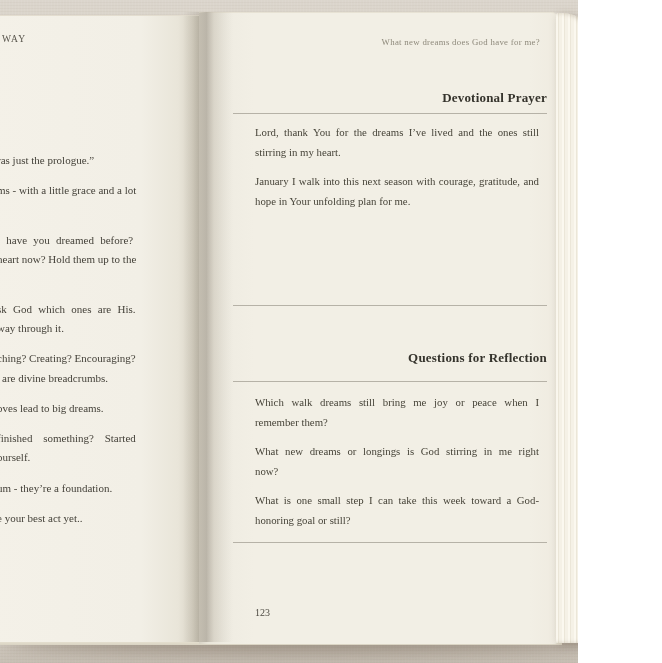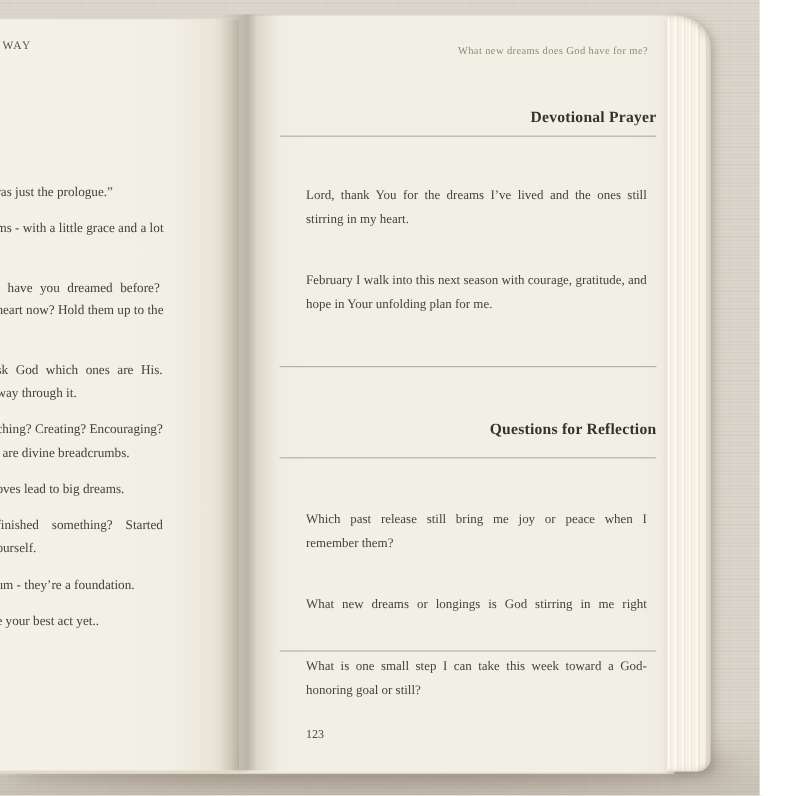--- a/index.html
+++ b/index.html
@@ -1,21 +1,21 @@
 <!DOCTYPE html>
 <html><head>
 <meta charset="utf-8">
 <style>
   html,body{margin:0;padding:0;}
   body{
     width:662px;height:663px;overflow:hidden;
     font-family:"Liberation Serif","DejaVu Serif",serif;
   }
   .scene{
-    position:relative;width:633px;height:663px;overflow:hidden;
+    position:relative;width:578px;height:663px;overflow:hidden;
     background-color:#d9d3c9;
     background-image:
       linear-gradient(to bottom, rgba(255,255,255,0.06), rgba(0,0,0,0) 6%, rgba(0,0,0,0) 90%, rgba(110,95,78,0.16) 100%),
       repeating-linear-gradient(90deg, rgba(255,255,255,0.05) 0 1px, rgba(0,0,0,0) 1px 3px),
       repeating-linear-gradient(0deg, rgba(138,123,106,0.06) 0 1px, rgba(0,0,0,0) 1px 3px);
   }
   .book-shadow{
     position:absolute;left:4px;top:626px;width:606px;height:26px;
     background:rgba(105,90,72,0.55);filter:blur(10px);border-radius:50%;
   }
@@ -61,21 +61,21 @@
     font-size:8.8px;letter-spacing:0.3px;color:#8e897b;line-height:11px;
   }
   .rp-title{
     position:absolute;left:233px;width:314px;text-align:right;
     font-size:13px;font-weight:bold;letter-spacing:0.2px;color:#35332c;line-height:16px;
   }
   .rule{position:absolute;left:233px;width:314px;height:1px;background:#b6b2a7;}
   .rp-paras{position:absolute;left:255px;width:284px;color:#474439;}
   .rp-para{margin:0 0 9px 0;}
   .rp-line{display:block;height:20px;line-height:20px;font-size:10.8px;}
-  .rp-line.full{text-align:justify;text-align-last:justify;margin-top:31px;}
+  .rp-line.full{text-align:justify;text-align-last:justify;}
   .rp-line.end{text-align:left;}
   .page-num{
     position:absolute;left:255px;top:607px;width:284px;
     font-size:10px;color:#4c4941;line-height:12px;
   }
 </style>
 </head>
 <body>
 
 <div class="scene">
@@ -108,37 +108,38 @@
 
   <div class="rp-title" style="top:90px">Devotional Prayer</div>
   <div class="rule" style="top:113px"></div>
 
   <div class="rp-paras" style="top:122px">
     <div class="rp-para">
       <span class="rp-line full">Lord, thank You for the dreams I’ve lived and the ones still</span>
       <span class="rp-line end">stirring in my heart.</span>
     </div>
     <div class="rp-para">
-      <span class="rp-line full">February I walk into this next season with courage, gratitude, and</span>
+      <span class="rp-line full">January I walk into this next season with courage, gratitude, and</span>
       <span class="rp-line end">hope in Your unfolding plan for me.</span>
     </div>
   </div>
 
   <div class="rule" style="top:305px"></div>
 
   <div class="rp-title" style="top:350px">Questions for Reflection</div>
   <div class="rule" style="top:381px"></div>
 
   <div class="rp-paras" style="top:392px">
     <div class="rp-para">
-      <span class="rp-line full">Which past release still bring me joy or peace when I</span>
+      <span class="rp-line full">Which walk dreams still bring me joy or peace when I</span>
       <span class="rp-line end">remember them?</span>
     </div>
     <div class="rp-para">
       <span class="rp-line full">What new dreams or longings is God stirring in me right</span>
+      <span class="rp-line end">now?</span>
     </div>
     <div class="rp-para">
       <span class="rp-line full">What is one small step I can take this week toward a God-</span>
       <span class="rp-line end">honoring goal or still?</span>
     </div>
   </div>
 
   <div class="rule" style="top:542px"></div>
 
   <div class="page-num">123</div>

